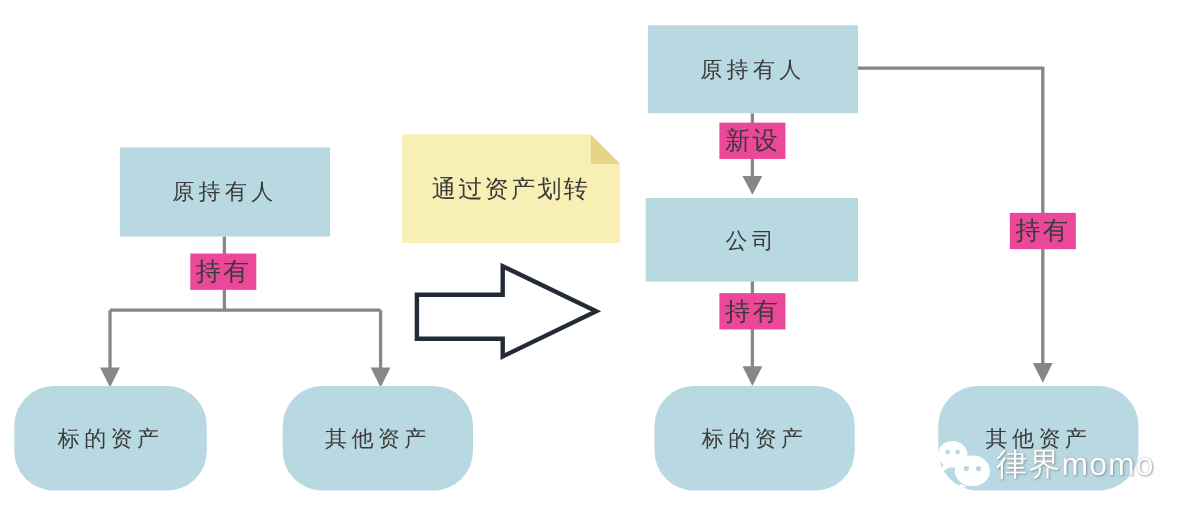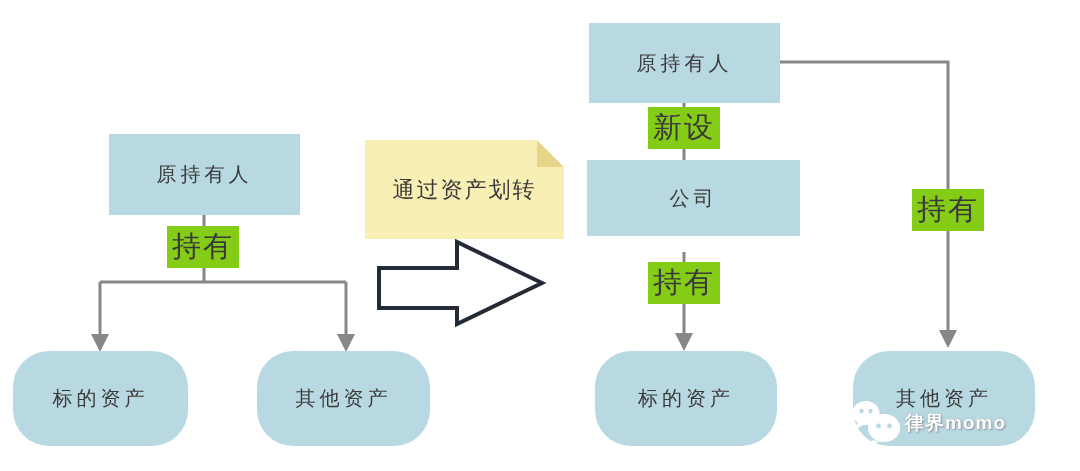--- a/index.html
+++ b/index.html
@@ -20,43 +20,42 @@
   .arrowhead{fill:var(--line);stroke:none;}
   .big-arrow{fill:#ffffff;stroke:var(--big-arrow-stroke);stroke-width:4;stroke-linejoin:miter;}
   .box{
     position:absolute;background:var(--box-fill);
     display:flex;align-items:center;justify-content:center;
     font-size:20px;letter-spacing:4px;color:var(--text);white-space:nowrap;
   }
   .round{border-radius:36px;}
   .edge-label{
     position:absolute;transform:translate(-50%,-50%);
-    background:#84cc16;padding:1px 5px;font-size:29px;letter-spacing:2px;
+    background:#ec4899;padding:1px 5px;font-size:23px;letter-spacing:2px;
     color:var(--text);white-space:nowrap;
   }
   .note{
-    position:absolute;left:365px;top:140px;width:199px;height:99px;
+    position:absolute;left:365px;top:122px;width:199px;height:99px;
     background:var(--note-fill);
     clip-path:polygon(0 0,172px 0,100% 27px,100% 100%,0 100%);
     display:flex;flex-direction:column;align-items:center;justify-content:center;
     font-size:22px;letter-spacing:2px;line-height:1.45;color:var(--text);
   }
   .note-fold{
     position:absolute;top:0;right:0;width:27px;height:27px;
     background:var(--note-fold);
     clip-path:polygon(0 0,100% 100%,0 100%);
   }
   .watermark{
     position:absolute;left:851px;top:399px;display:flex;align-items:center;gap:2px;
     z-index:5;
   }
   .watermark-text{
-    font-size:19px;color:#fdfdfd;letter-spacing:1px;white-space:nowrap;
+    font-size:29px;color:#fdfdfd;letter-spacing:1px;white-space:nowrap;
     text-shadow:0 0 1px #9a9a9a,1px 1px 2px rgba(90,90,90,.55);
-    font-weight:bold;
   }
   .wc-bubble{fill:#ffffff;}
   .wc-eye{fill:var(--box-fill);}
 </style>
 </head>
 <body>
 
 <div id="stage">
 
   <svg id="connectors" viewBox="0 0 1080 471">
@@ -82,21 +81,21 @@
   <div class="box round" style="left:13px;top:351px;width:175px;height:95px">标的资产</div>
   <div class="box round" style="left:257px;top:351px;width:173px;height:95px">其他资产</div>
 
   <div class="note">
     <div class="note-fold"></div>
     <div>通过资产划转</div>
   </div>
 
   <div class="box" style="left:589px;top:23px;width:191px;height:80px">原持有人</div>
   <span class="edge-label" style="left:684px;top:128px">新设</span>
-  <div class="box" style="left:587px;top:160px;width:213px;height:76px">公司</div>
+  <div class="box" style="left:587px;top:180px;width:193px;height:76px">公司</div>
   <span class="edge-label" style="left:684px;top:283px">持有</span>
   <span class="edge-label" style="left:948px;top:210px">持有</span>
   <div class="box round" style="left:595px;top:351px;width:182px;height:95px">标的资产</div>
   <div class="box round" style="left:853px;top:351px;width:182px;height:95px">其他资产</div>
 
   <div class="watermark">
     <svg width="52" height="48" viewBox="0 0 52 48">
       <ellipse class="wc-bubble" cx="15" cy="14" rx="13.5" ry="12"></ellipse>
       <polygon class="wc-bubble" points="7,23 3,31 14,25"></polygon>
       <circle class="wc-eye" cx="10.5" cy="12" r="2.2"></circle>

